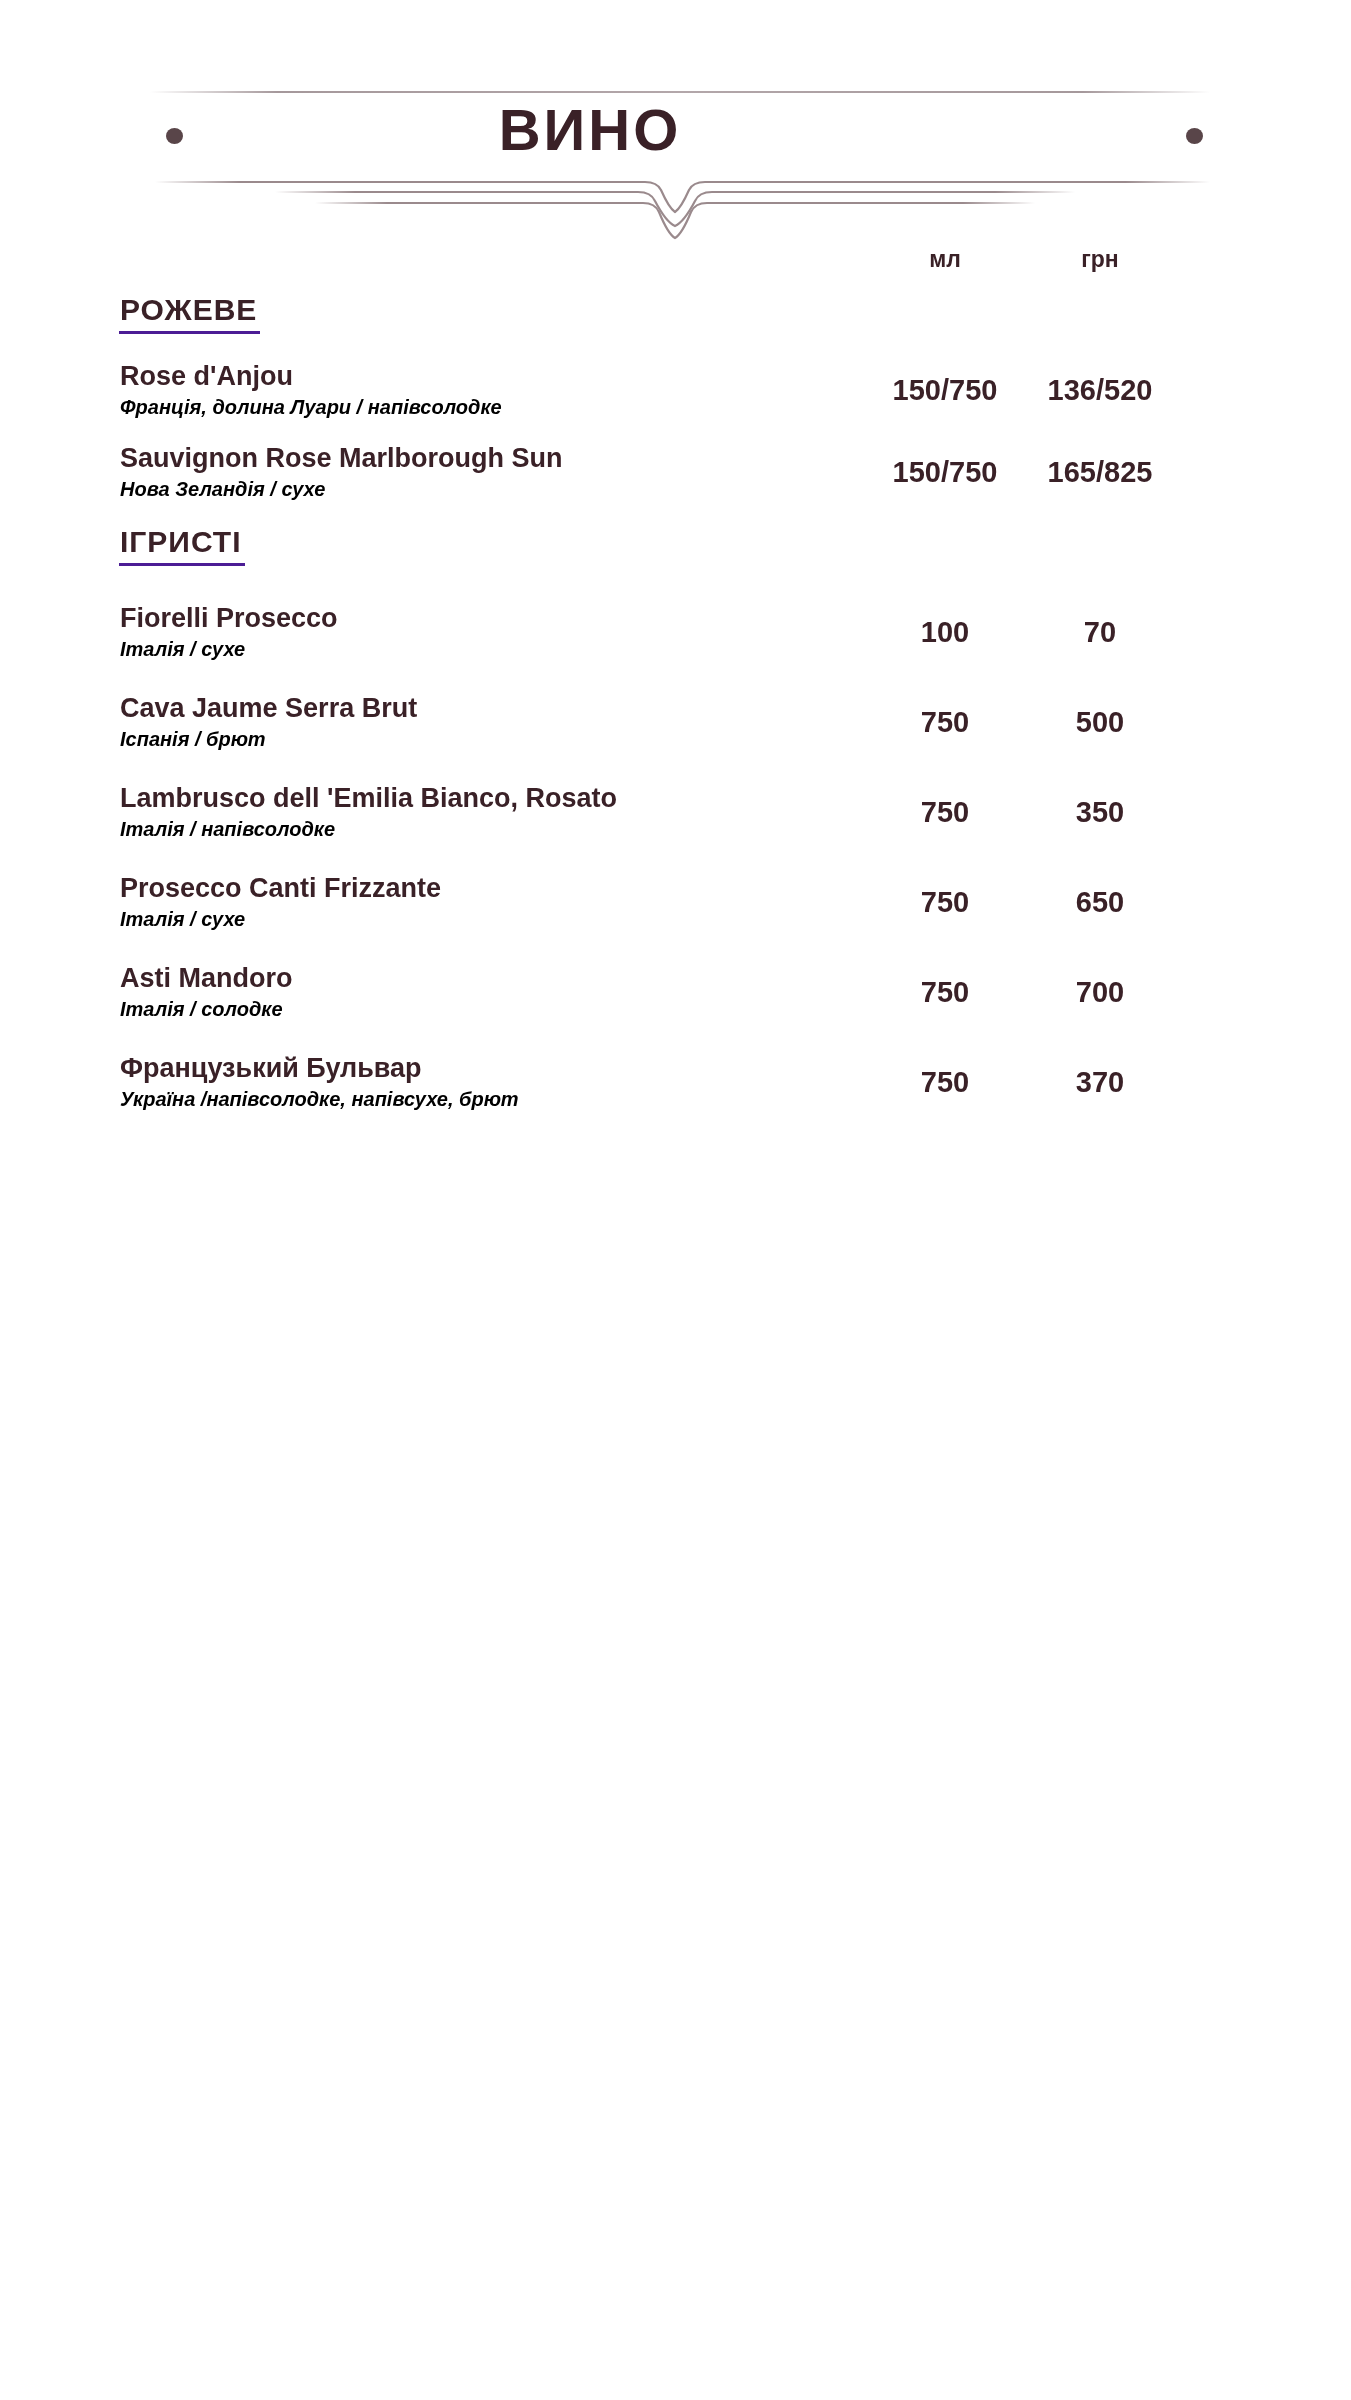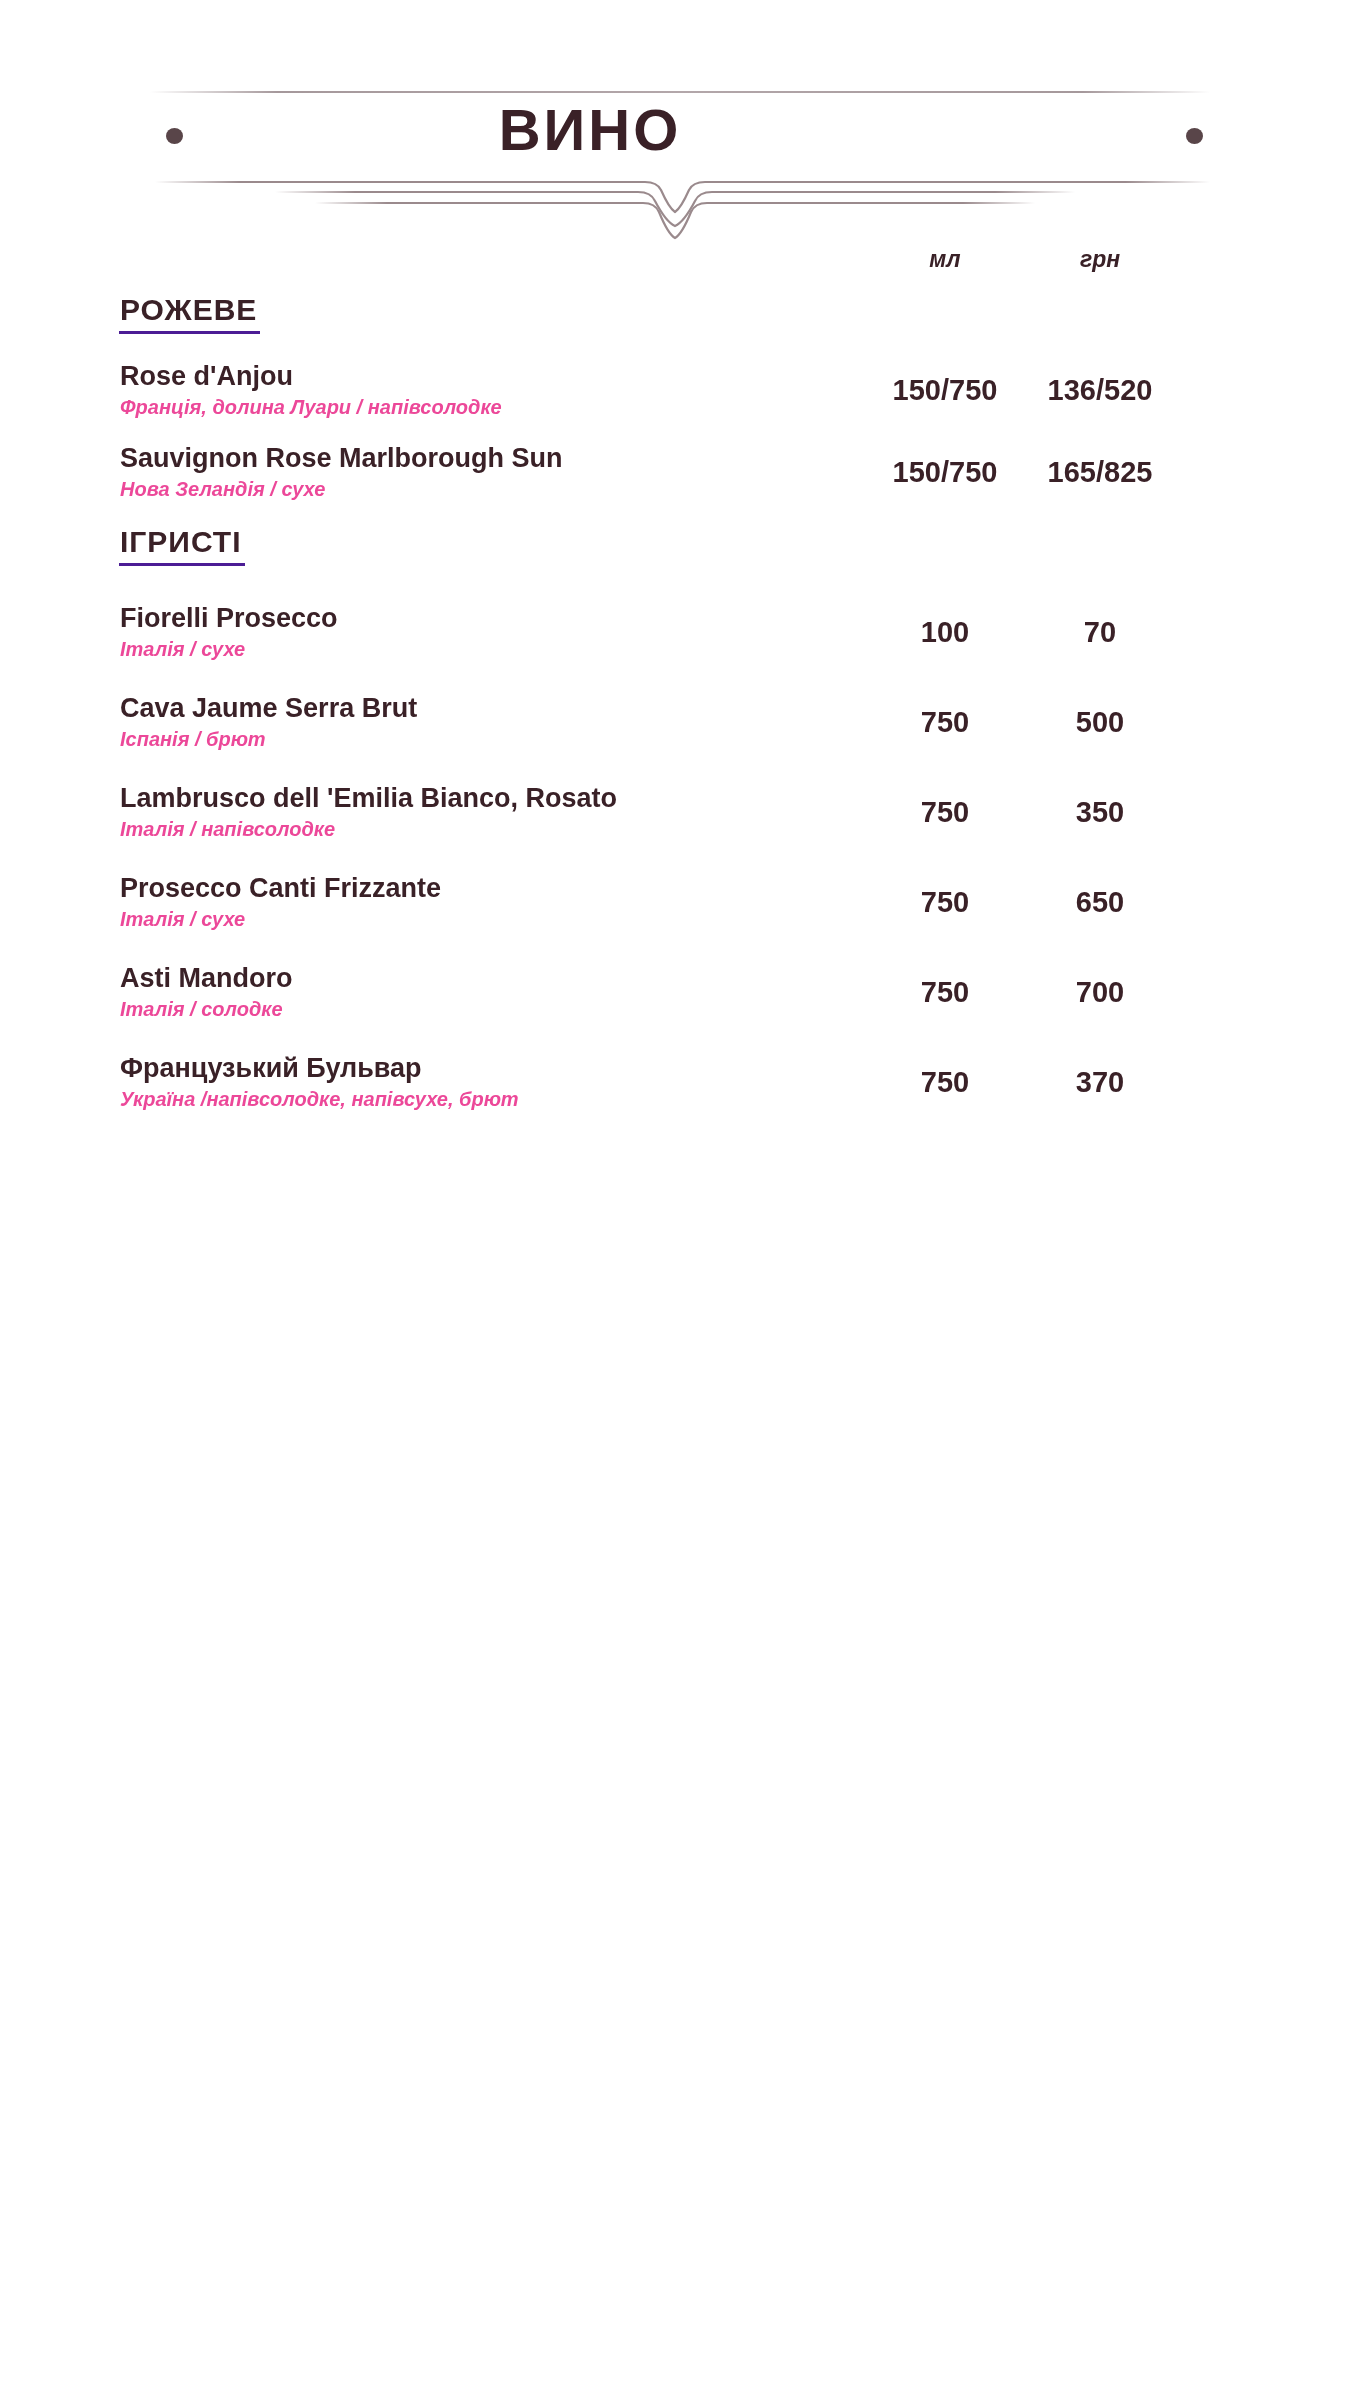--- a/index.html
+++ b/index.html
@@ -24,42 +24,42 @@
     position:absolute;top:128px;width:17px;height:16px;border-radius:50%;
     background:#594549;
   }
   .dot-left{left:166px;}
   .dot-right{left:1186px;}
   .ornament{position:absolute;top:176px;left:0;width:1351px;height:75px;}
 
   
   .col-head{
     position:absolute;top:244px;height:30px;line-height:30px;
-    font-size:23px;font-weight:700;font-style:italic;text-align:center;color:#3a2127;
+    font-size:23px;font-weight:700;text-align:center;color:#3a2127;
   }
   .col-head-ml{left:860px;width:170px;}
   .col-head-grn{left:1030px;width:140px;}
 
   
   .content{position:absolute;top:292px;left:120px;width:1050px;}
   .section-heading{
     font-size:30px;line-height:36px;font-weight:700;letter-spacing:1px;
     color:#3a2127;margin:0 0 26px 0;
   }
   .section-heading .underlined{
     display:inline-block;border-bottom:3px solid #4c1d95;padding:0 3px 3px 1px;margin-left:-1px;
   }
   .section-sparkling .section-heading{margin-bottom:36px;}
   .item{
     display:grid;grid-template-columns:740px 170px 140px;
     align-items:center;margin-bottom:30px;
   }
   .section-rose .item{margin-bottom:22px;}
   .item-name{font-size:27px;line-height:33px;font-weight:700;color:#3a2127;}
-  .item-desc{font-size:20px;line-height:25px;font-weight:700;font-style:italic;color:#ec4899;margin-top:2px;}
+  .item-desc{font-size:20px;line-height:25px;font-weight:700;font-style:italic;color:#000000;margin-top:2px;}
   .num{font-size:29px;font-weight:700;text-align:center;color:#3a2127;}
 </style>
 </head>
 <body>
 
 <div class="page">
 
   <div class="rule-top"></div>
 
   <div class="page-title">ВИНО</div>

